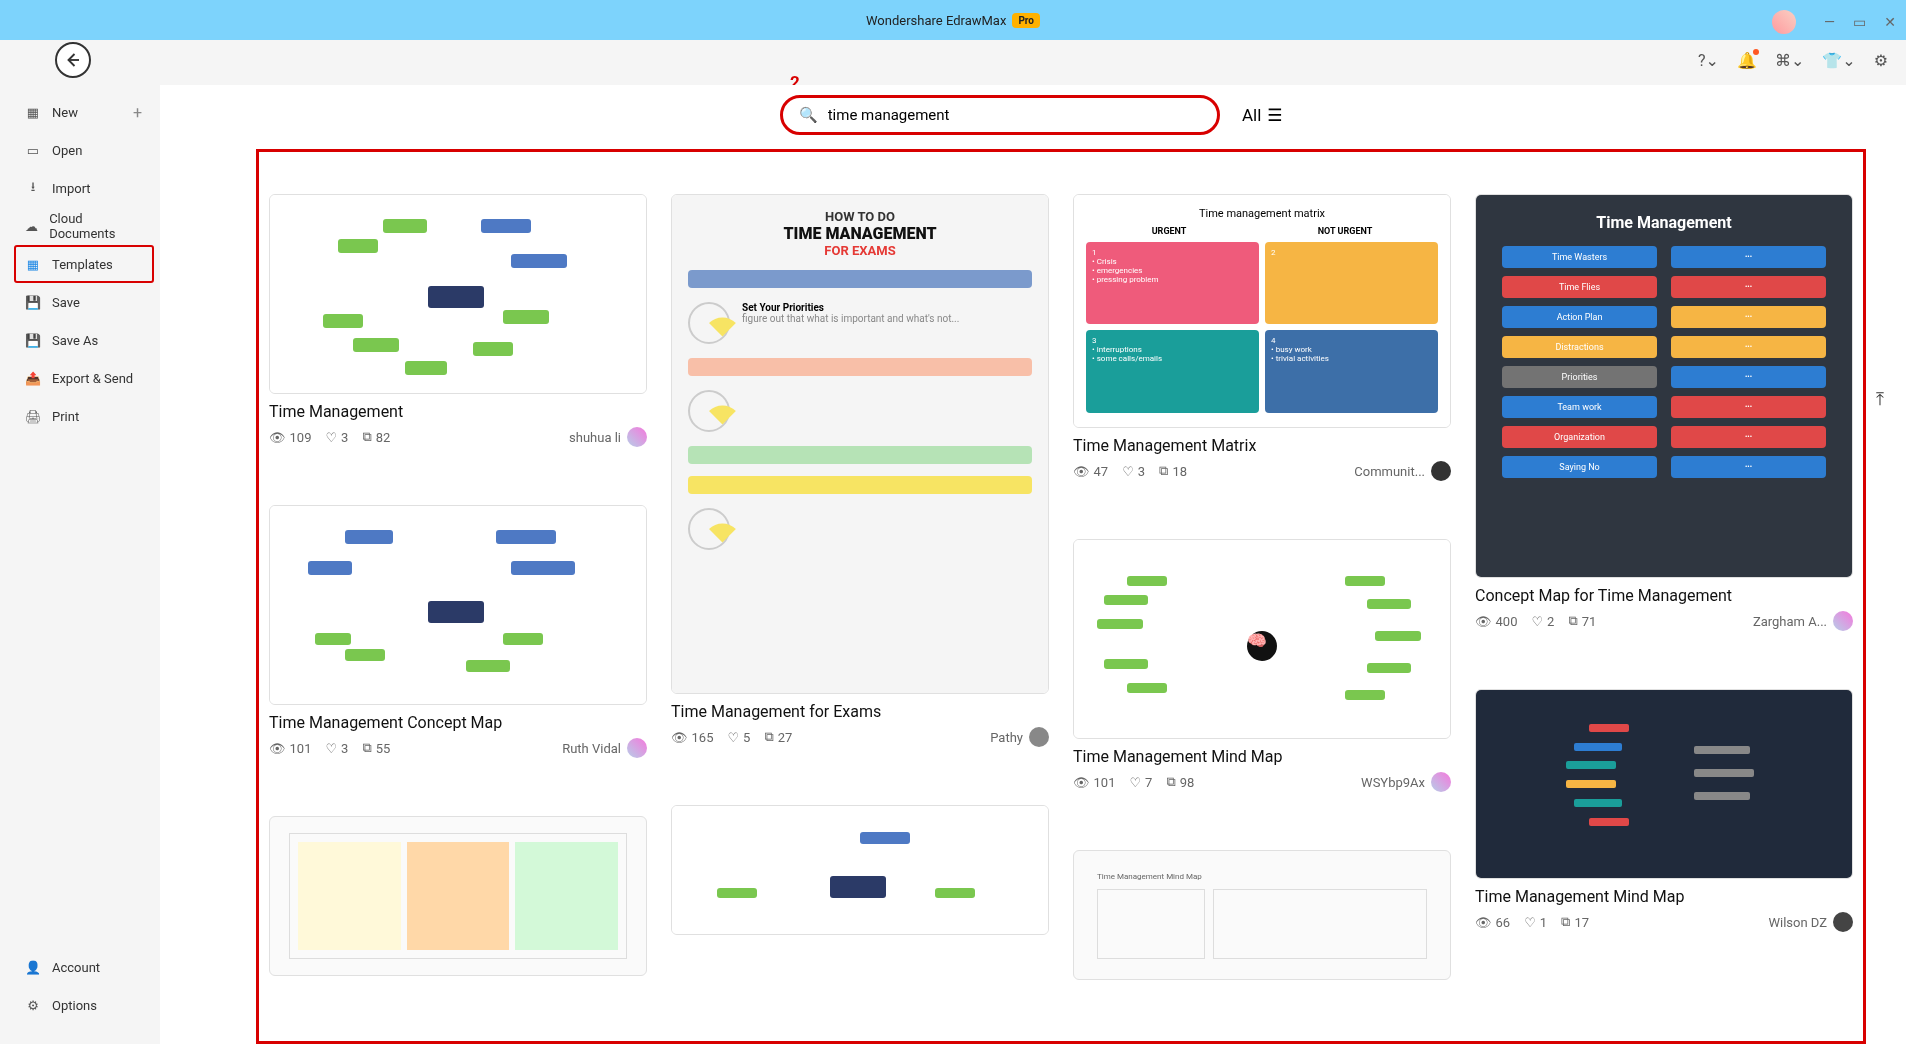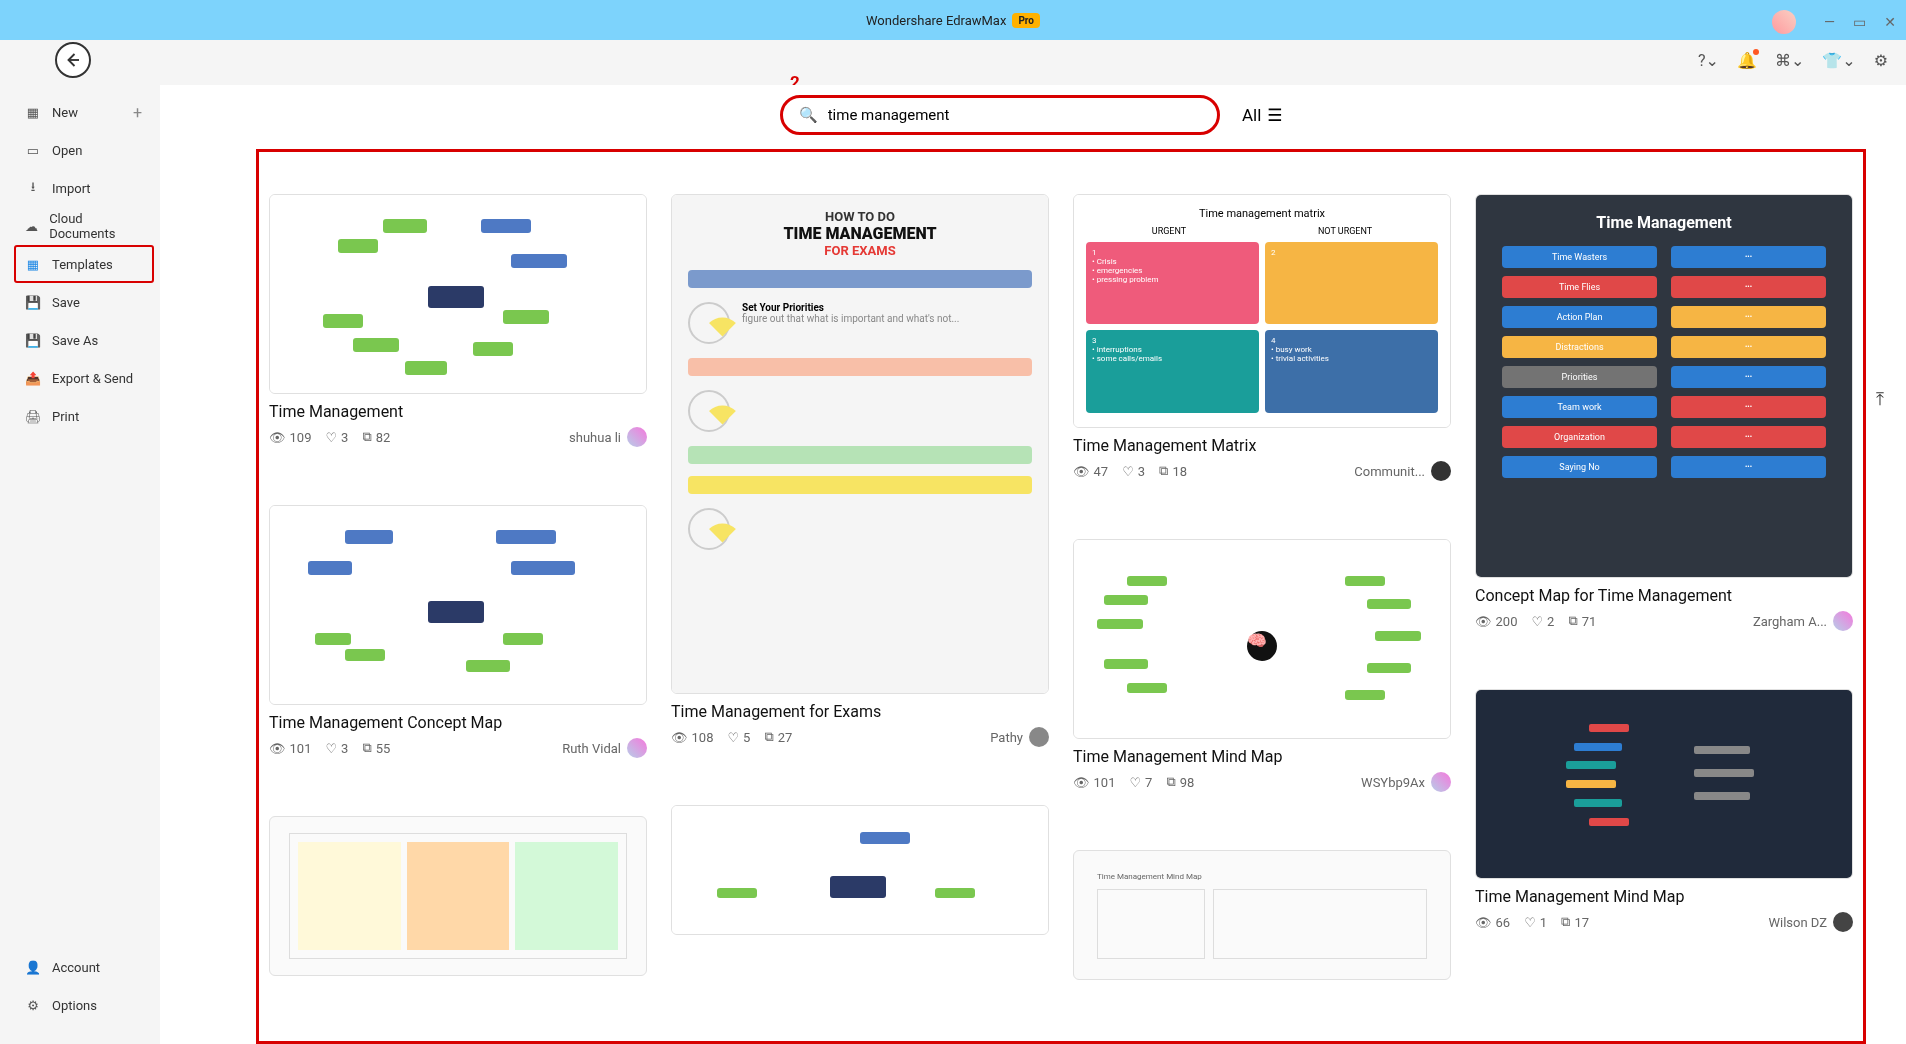--- a/index.html
+++ b/index.html
@@ -263,21 +263,21 @@
               </div>
             <div class="bar" style="background:#b6e3b6;"></div>
             <div class="bar" style="background:#f7e463;"></div>
             <div class="step">
                 <div class="clock"></div>
               </div>
           </div>
         </div>
         <div class="card-title">Time Management for Exams</div>
         <div class="card-meta">
-          <span class="meta-item">👁 <span>108</span></span>
+          <span class="meta-item">👁 <span>165</span></span>
           <span class="meta-item">♡ <span>5</span></span>
           <span class="meta-item">⧉ <span>27</span></span>
           <span class="author">
               <span>Pathy</span>
               <span class="avatar-sm" style="background:#888;"></span>
             </span>
         </div>
       </div>
 
       
@@ -290,21 +290,21 @@
             <div class="node" style="top:64%;left:70%;width:40px;height:10px;"></div>
           </div>
         </div>
       </div>
 
       
       <div class="card">
         <div class="thumb" style="height:234px;">
           <div class="matrix">
             <div style="text-align:center;font-size:11px;">Time management matrix</div>
-            <div style="display:flex;justify-content:space-around;font-size:9px;margin-top:6px;">
+            <div style="display:flex;justify-content:space-around;font-size:9px;margin-top:6px;font-weight:bold;">
                 <span>URGENT</span>
                 <span>NOT URGENT</span>
               </div>
             <div class="grid">
               <div class="cell" style="background:#ef5b7b;">1<br>• Crisis<br>• emergencies<br>• pressing problem</div>
               <div class="cell" style="background:#f6b544;">2</div>
               <div class="cell" style="background:#1a9e9a;">3<br>• interruptions<br>• some calls/emails</div>
               <div class="cell" style="background:#3d6fa8;">4<br>• busy work<br>• trivial activities</div>
             </div>
           </div>
@@ -394,21 +394,21 @@
                 <div class="chip" style="background:#e04848;font-size:7px;">•••</div>
               </div>
             <div class="row">
                 <div class="chip" style="background:#2d7dd2;">Saying No</div>
                 <div class="chip" style="background:#2d7dd2;font-size:7px;">•••</div>
               </div>
           </div>
         </div>
         <div class="card-title">Concept Map for Time Management</div>
         <div class="card-meta">
-          <span class="meta-item">👁 <span>200</span></span>
+          <span class="meta-item">👁 <span>400</span></span>
           <span class="meta-item">♡ <span>2</span></span>
           <span class="meta-item">⧉ <span>71</span></span>
           <span class="author">
               <span>Zargham A...</span>
               <span class="avatar-sm"></span>
             </span>
         </div>
       </div>
 
       

